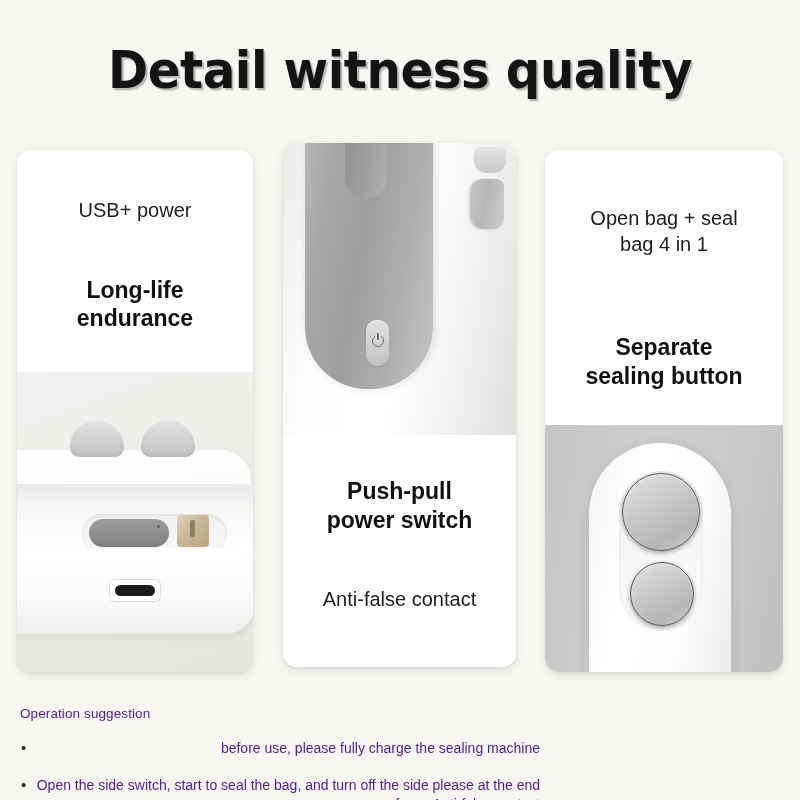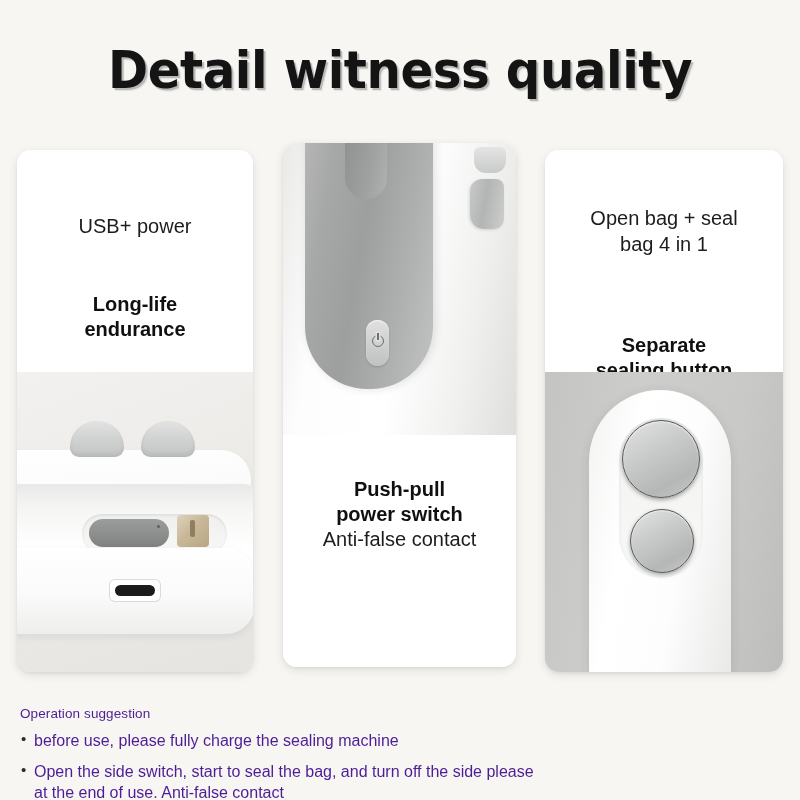--- a/index.html
+++ b/index.html
@@ -48,30 +48,30 @@
     text-align: center;
     padding: 0 10px;
   }
   .t-reg {
     font-size: 20px;
     color: #1d1d1d;
     line-height: 1.28;
     font-weight: normal;
   }
   .t-bold {
-    font-size: 20px;
+    font-size: 23px;
     color: #101010;
     line-height: 1.25;
     font-weight: bold;
   }
 
   .photo { position: relative; overflow: hidden; }
 
   
-  #card1 .text-block { height: 222px; padding-top: 64px; }
+  #card1 .text-block { height: 222px; padding-top: 48px; }
   #card1 .t-reg { margin-bottom: 0; }
   #card1 .t-bold { margin-top: 52px; }
   #c1photo {
     height: 300px;
     background: linear-gradient(160deg,#f2f1ef 0%, #eceae7 55%, #e6e4e1 100%);
   }
   
   .c1-top-slab {
     position: absolute;
     left: -44px; top: 78px; width: 278px; height: 66px;
@@ -188,24 +188,24 @@
     border-radius: 12px 8px 10px 14px;
     box-shadow: -1px 1px 3px rgba(0,0,0,0.12);
   }
   .c2-sidetab-top {
     position: absolute;
     left: 191px; top: 4px; width: 32px; height: 26px;
     background: linear-gradient(180deg,#e3e4e3 0%, #c9cbca 100%);
     border-radius: 6px 6px 12px 12px;
   }
   #card2 .text-block { height: 232px; padding-top: 42px; }
-  #card2 .t-reg { }
-
-  
-  #card3 .text-block { height: 222px; padding-top: 56px; }
+  #card2 .t-reg { margin-top: 52px; }
+
+  
+  #card3 .text-block { height: 275px; padding-top: 56px; }
   #card3 .t-bold { margin-top: 76px; }
   #c3photo {
     height: 300px;
     background: linear-gradient(100deg,#c4c4c2 0%, #cdcdcb 35%, #c9c9c7 70%, #bdbdbb 100%);
   }
   .c3-arch {
     position: absolute;
     left: 44px; top: 18px; width: 142px; height: 286px;
     background: linear-gradient(100deg,#f3f3f2 0%, #ffffff 30%, #fdfdfd 62%, #e9e9e8 100%);
     border-radius: 72px 72px 6px 6px;
@@ -230,25 +230,26 @@
 
   
   #footer {
     position: absolute;
     left: 20px; top: 706px; width: 520px;
     color: #4c1d95;
   }
   #footer .f-title { font-size: 13.5px; margin-bottom: 4px; letter-spacing: 0.1px;}
   #footer ul { list-style: none; }
   #footer li {
-    font-size: 16px;
+    font-size: 14px;
     line-height: 1.35;
     position: relative;
     padding-left: 14px;
-    margin-top: 9px;
+    margin-top: 18px;
+    text-align: right;
   }
   #footer li::before {
     content: "\2022";
     position: absolute; left: 1px; top: -1px;
     font-size: 15px; color: #2c2c2c;
   }
 </style>
 </head>
 <body>
 

